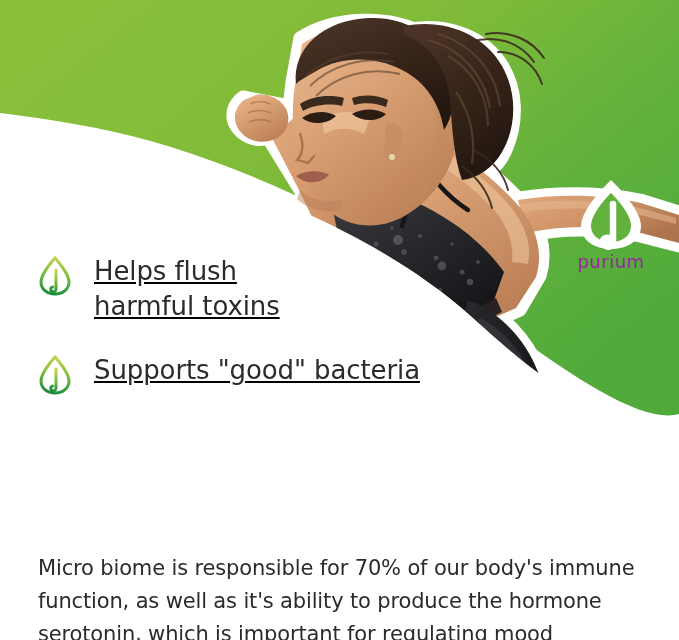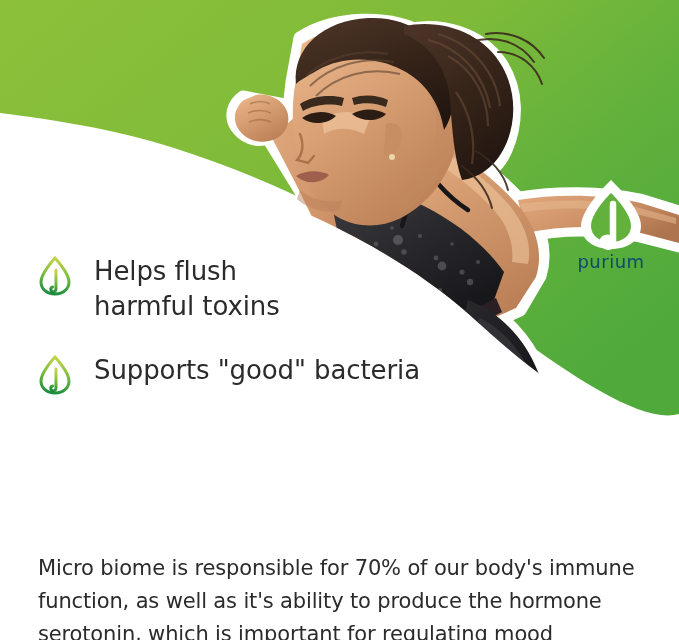--- a/index.html
+++ b/index.html
@@ -43,34 +43,35 @@
     left: 573px;
     top: 176px;
     width: 76px;
     height: 105px;
     text-align: center;
   }
   .brand-logo .mark { width: 76px; height: 76px; display:block; }
   .brand-wordmark {
     display: block;
     margin-top: 1px;
-    color: #0c4a6e;
+    color: #a21caf;
     font-size: 18px;
     letter-spacing: 0.5px;
     font-family: "DejaVu Sans", "Liberation Sans", sans-serif;
     font-weight: 400;
     line-height: 1;
   }
 
   
   .benefits {
     position: absolute;
     left: 38px;
     top: 254px;
     width: 560px;
+    text-decoration: underline;
   }
   .benefit-row {
     display: flex;
     align-items: flex-start;
     margin-bottom: 30px;
   }
   .benefit-row:last-child { margin-bottom: 0; }
   .benefit-icon {
     flex: 0 0 auto;
     width: 34px;

